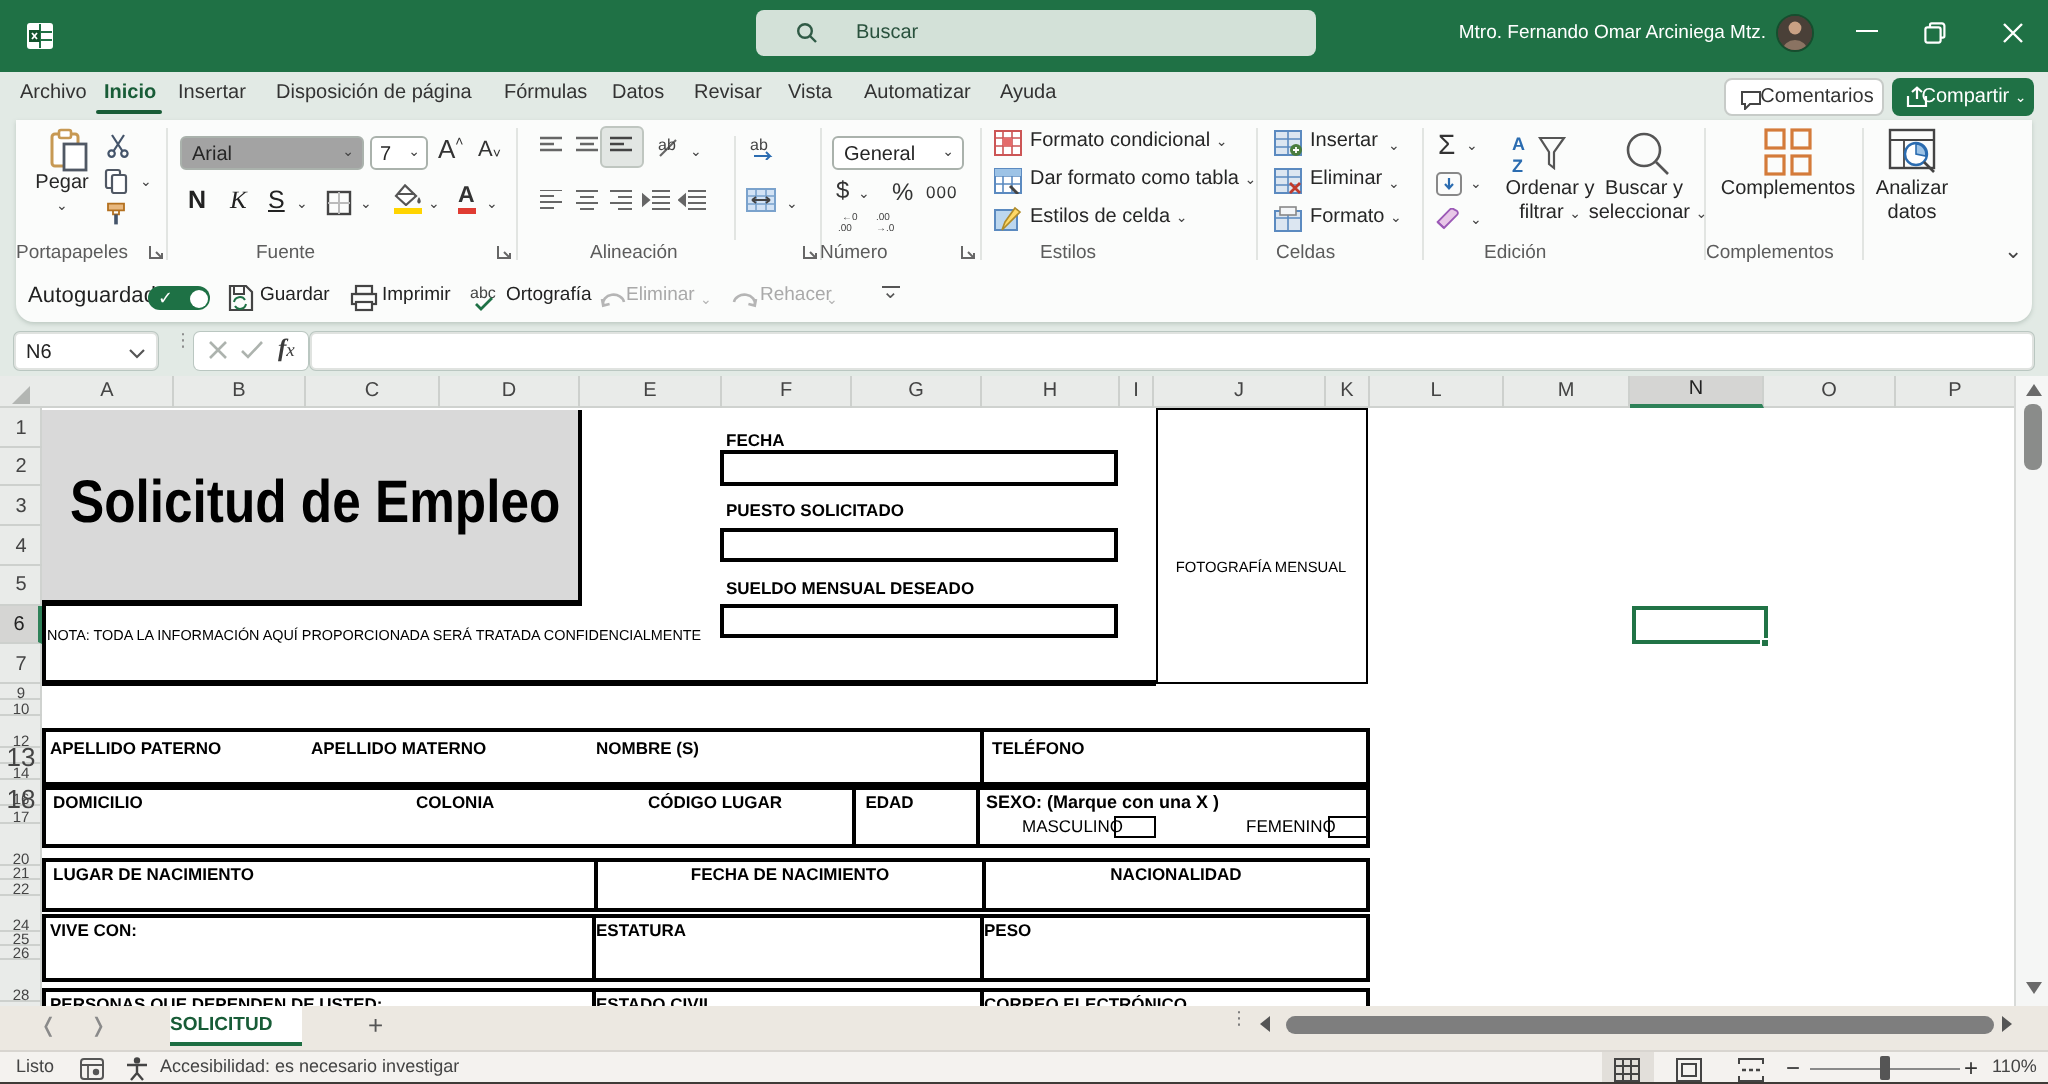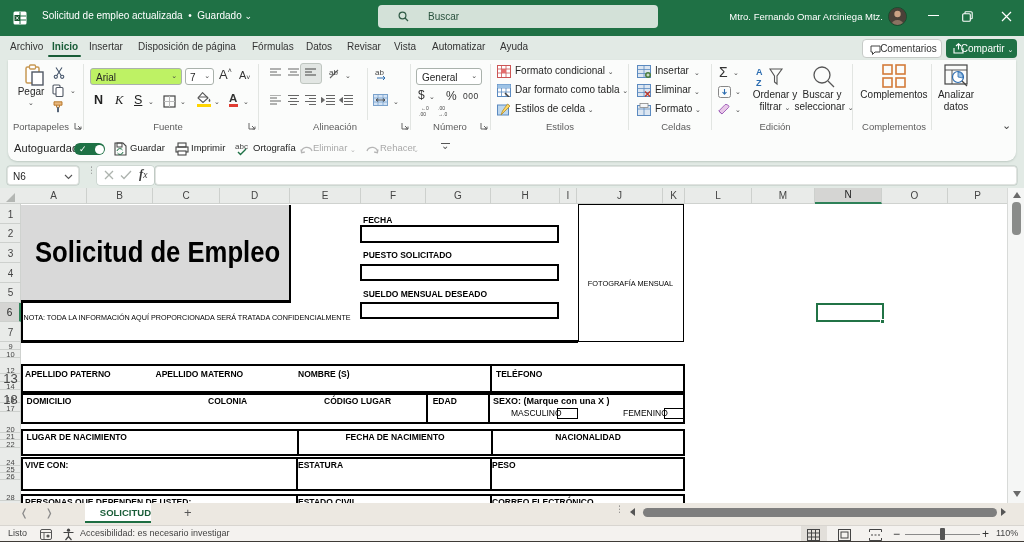--- a/index.html
+++ b/index.html
@@ -19,21 +19,21 @@
   #tabrow { position:absolute; left:0; top:36px; width:1024px; height:24px; font-size:10px; color:#333;padding-left:38px; }
   .rtab { position:absolute; top:5px; }
   #comentariosBtn { position:absolute; left:862px; top:3px; width:80px; height:19px; background:#fff; border:1px solid #c7cbc8; border-radius:4px; font-size:10px; color:#333; text-align:center; line-height:17px; }
   #compartirBtn { position:absolute; left:946px; top:3px; width:71px; height:19px; background:#1f7145; border-radius:4px; font-size:10px; color:#fff; text-align:center; line-height:19px; }
 
   
   #ribbon { position:absolute; left:8px; top:60px; width:1008px; height:76px; background:#fbfcfb; }
   #card { position:absolute; left:8px; top:60px; width:1008px; height:101px; background:#fbfcfb; border-radius:0 0 9px 9px; box-shadow:0 1px 2px rgba(120,140,130,0.35); }
   #carddiv { position:absolute; left:8px; top:135px; width:1008px; height:1px; background:#e8eae8; }
   .gsep { position:absolute; top:4px; height:66px; width:1px; background:#e2e5e2; }
-  .glabel { position:absolute; top:61px; font-size:9.5px; color:#5c5c5c; text-align:center; }
+  .glabel { position:absolute; top:61px; font-size:9.5px; color:#5c5c5c; }
   .rtxt { font-size:10px; color:#262626; }
   .chev { font-size:7px; color:#444; }
 
   
   #qat { position:absolute; left:0; top:136px; width:1024px; height:27px; font-size:9.5px; color:#222; }
   #qat > div:first-child { font-size:11px; letter-spacing:0.1px; }
 
   
   #fbar { position:absolute; left:0; top:163px; width:1024px; height:25px; }
   #namebox, #finput { box-shadow:0 0 0 0.5px rgba(160,175,168,0.6); }
@@ -60,21 +60,20 @@
 <body>
 <div id="app">
 
   <div id="titlebar">
     <svg class="abs" style="left:13px;top:11px" width="14" height="14" viewBox="0 0 14 14">
       <rect x="0.5" y="0.5" width="13" height="13" rx="1.5" fill="#fff"></rect>
       <path d="M7 1 V13 M7 5 H13 M7 9 H13" stroke="#1f7145" stroke-width="1"></path>
       <rect x="1.5" y="4" width="5.5" height="6" fill="#14532d"></rect>
       <path d="M3 5.5 l2.5 3 M5.5 5.5 l-2.5 3" stroke="#fff" stroke-width="0.9"></path>
     </svg>
-    <div class="ttext">Solicitud de empleo actualizada &nbsp;•&nbsp; Guardado <span style="font-size:9px">⌄</span></div>
     <div id="searchbox"><svg style="position:absolute;left:20px;top:6px" width="11" height="11" viewBox="0 0 11 11">
           <circle cx="4.5" cy="4.5" r="3.4" fill="none" stroke="#2f5a45" stroke-width="1.2"></circle>
           <path d="M7 7 L10 10" stroke="#2f5a45" stroke-width="1.2"></path>
         </svg><span style="margin-left:50px">Buscar</span></div>
     <div id="usertext">Mtro. Fernando Omar Arciniega Mtz.</div>
     <div id="avatar"><svg width="17" height="17" viewBox="0 0 17 17">
           <rect width="17" height="17" fill="#4a4038"></rect>
           <circle cx="8.5" cy="6" r="3.2" fill="#caa184"></circle>
           <path d="M2.5 17 a6 5 0 0 1 12 0 z" fill="#8a7362"></path>
         </svg></div>
@@ -144,21 +143,21 @@
     <svg class="abs" style="left:44px;top:41px" width="12" height="12" viewBox="0 0 12 12">
         <path d="M2 0.8 h8 v3.4 h-8 z" fill="#e8b87f" stroke="#b3701f" stroke-width="0.9"></path>
         <path d="M4.5 4.2 v2 h3 v-2" fill="none" stroke="#b3701f" stroke-width="0.9"></path>
         <rect x="5.1" y="6.2" width="1.8" height="5" fill="#44546a"></rect>
       </svg>
     <div class="abs glabel" style="left:0;width:66px">Portapapeles</div>
     <svg class="abs" style="left:66px;top:62px" width="8" height="8" viewBox="0 0 8 8">
         <path d="M1 1 v6 h6 M4 4 l3 3 M7 4.5 V7 H4.5" fill="none" stroke="#666" stroke-width="1"></path>
       </svg>
 
-    <div class="abs" style="left:82px;top:8px;width:92px;height:17px;background:#bef264;border:1px solid #aab2ac;border-radius:3px">
+    <div class="abs" style="left:82px;top:8px;width:92px;height:17px;background:#a3a3a3;border:1px solid #aab2ac;border-radius:3px">
       <span class="rtxt" style="position:absolute;left:5px;top:2.5px">Arial</span>
       <span class="chev" style="position:absolute;right:4px;top:3px">⌄</span>
     </div>
     <div class="abs" style="left:177px;top:8px;width:29px;height:17px;background:#fff;border:1px solid #aab2ac;border-radius:3px">
       <span class="rtxt" style="position:absolute;left:4px;top:2.5px">7</span>
       <span class="chev" style="position:absolute;right:3px;top:3px">⌄</span>
     </div>
     <div class="abs" style="left:211px;top:7px;font-size:13px;color:#333">A<span style="font-size:7px;vertical-align:6px">˄</span></div>
     <div class="abs" style="left:231px;top:9px;font-size:11px;color:#333">A<span style="font-size:7px;vertical-align:-1px">˅</span></div>
     <div class="abs" style="left:86px;top:33px;font-size:12.5px;font-weight:bold;color:#222">N</div>
@@ -508,21 +507,21 @@
     <div id="vscroll" class="abs" style="left:1007px;top:0;width:17px;height:315px;background:#f5f6f5;border-left:1px solid #d8dad8">
       <div class="abs" style="left:5px;top:4px;width:0;height:0;border-left:4px solid transparent;border-right:4px solid transparent;border-bottom:6px solid #6a6a6a"></div>
       <div class="abs" style="left:3.5px;top:14px;width:9px;height:33px;background:#8a8c8a;border-radius:4px"></div>
       <div class="abs" style="left:5px;top:303px;width:0;height:0;border-left:4px solid transparent;border-right:4px solid transparent;border-top:6px solid #6a6a6a"></div>
     </div>
   </div>
 
   <div id="tabbar">
     <div class="abs" style="left:20px;top:4px;color:#8a8a8a;font-size:10px">❬</div>
     <div class="abs" style="left:45px;top:4px;color:#8a8a8a;font-size:10px">❭</div>
-    <div class="abs" style="left:85px;top:0;width:66px;height:20px;background:#fff;border-bottom:2px solid #1e6e42;color:#185c37;font-weight:bold;font-size:9.5px;text-align:right;line-height:20px">SOLICITUD</div>
+    <div class="abs" style="left:85px;top:0;width:66px;height:20px;background:#fff;border-bottom:2px solid #1e6e42;color:#185c37;font-weight:bold;font-size:9.5px;text-align:left;line-height:20px">SOLICITUD</div>
     <div class="abs" style="left:184px;top:2px;color:#555;font-size:13px">+</div>
     <div class="abs" style="left:615px;top:4px;color:#777;font-size:9px;line-height:4.5px">⋮</div>
     <div class="abs" style="left:630px;top:5px;width:0;height:0;border-top:4px solid transparent;border-bottom:4px solid transparent;border-right:5px solid #555"></div>
     <div class="abs" style="left:643px;top:5px;width:354px;height:9px;background:#7e7e7e;border-radius:5px"></div>
     <div class="abs" style="left:1001px;top:5px;width:0;height:0;border-top:4px solid transparent;border-bottom:4px solid transparent;border-left:5px solid #555"></div>
   </div>
 
   <div id="statusbar">
     <div class="abs" style="left:8px;top:2px">Listo</div>
     <svg class="abs" style="left:40px;top:2.5px" width="12" height="11" viewBox="0 0 12 11">

